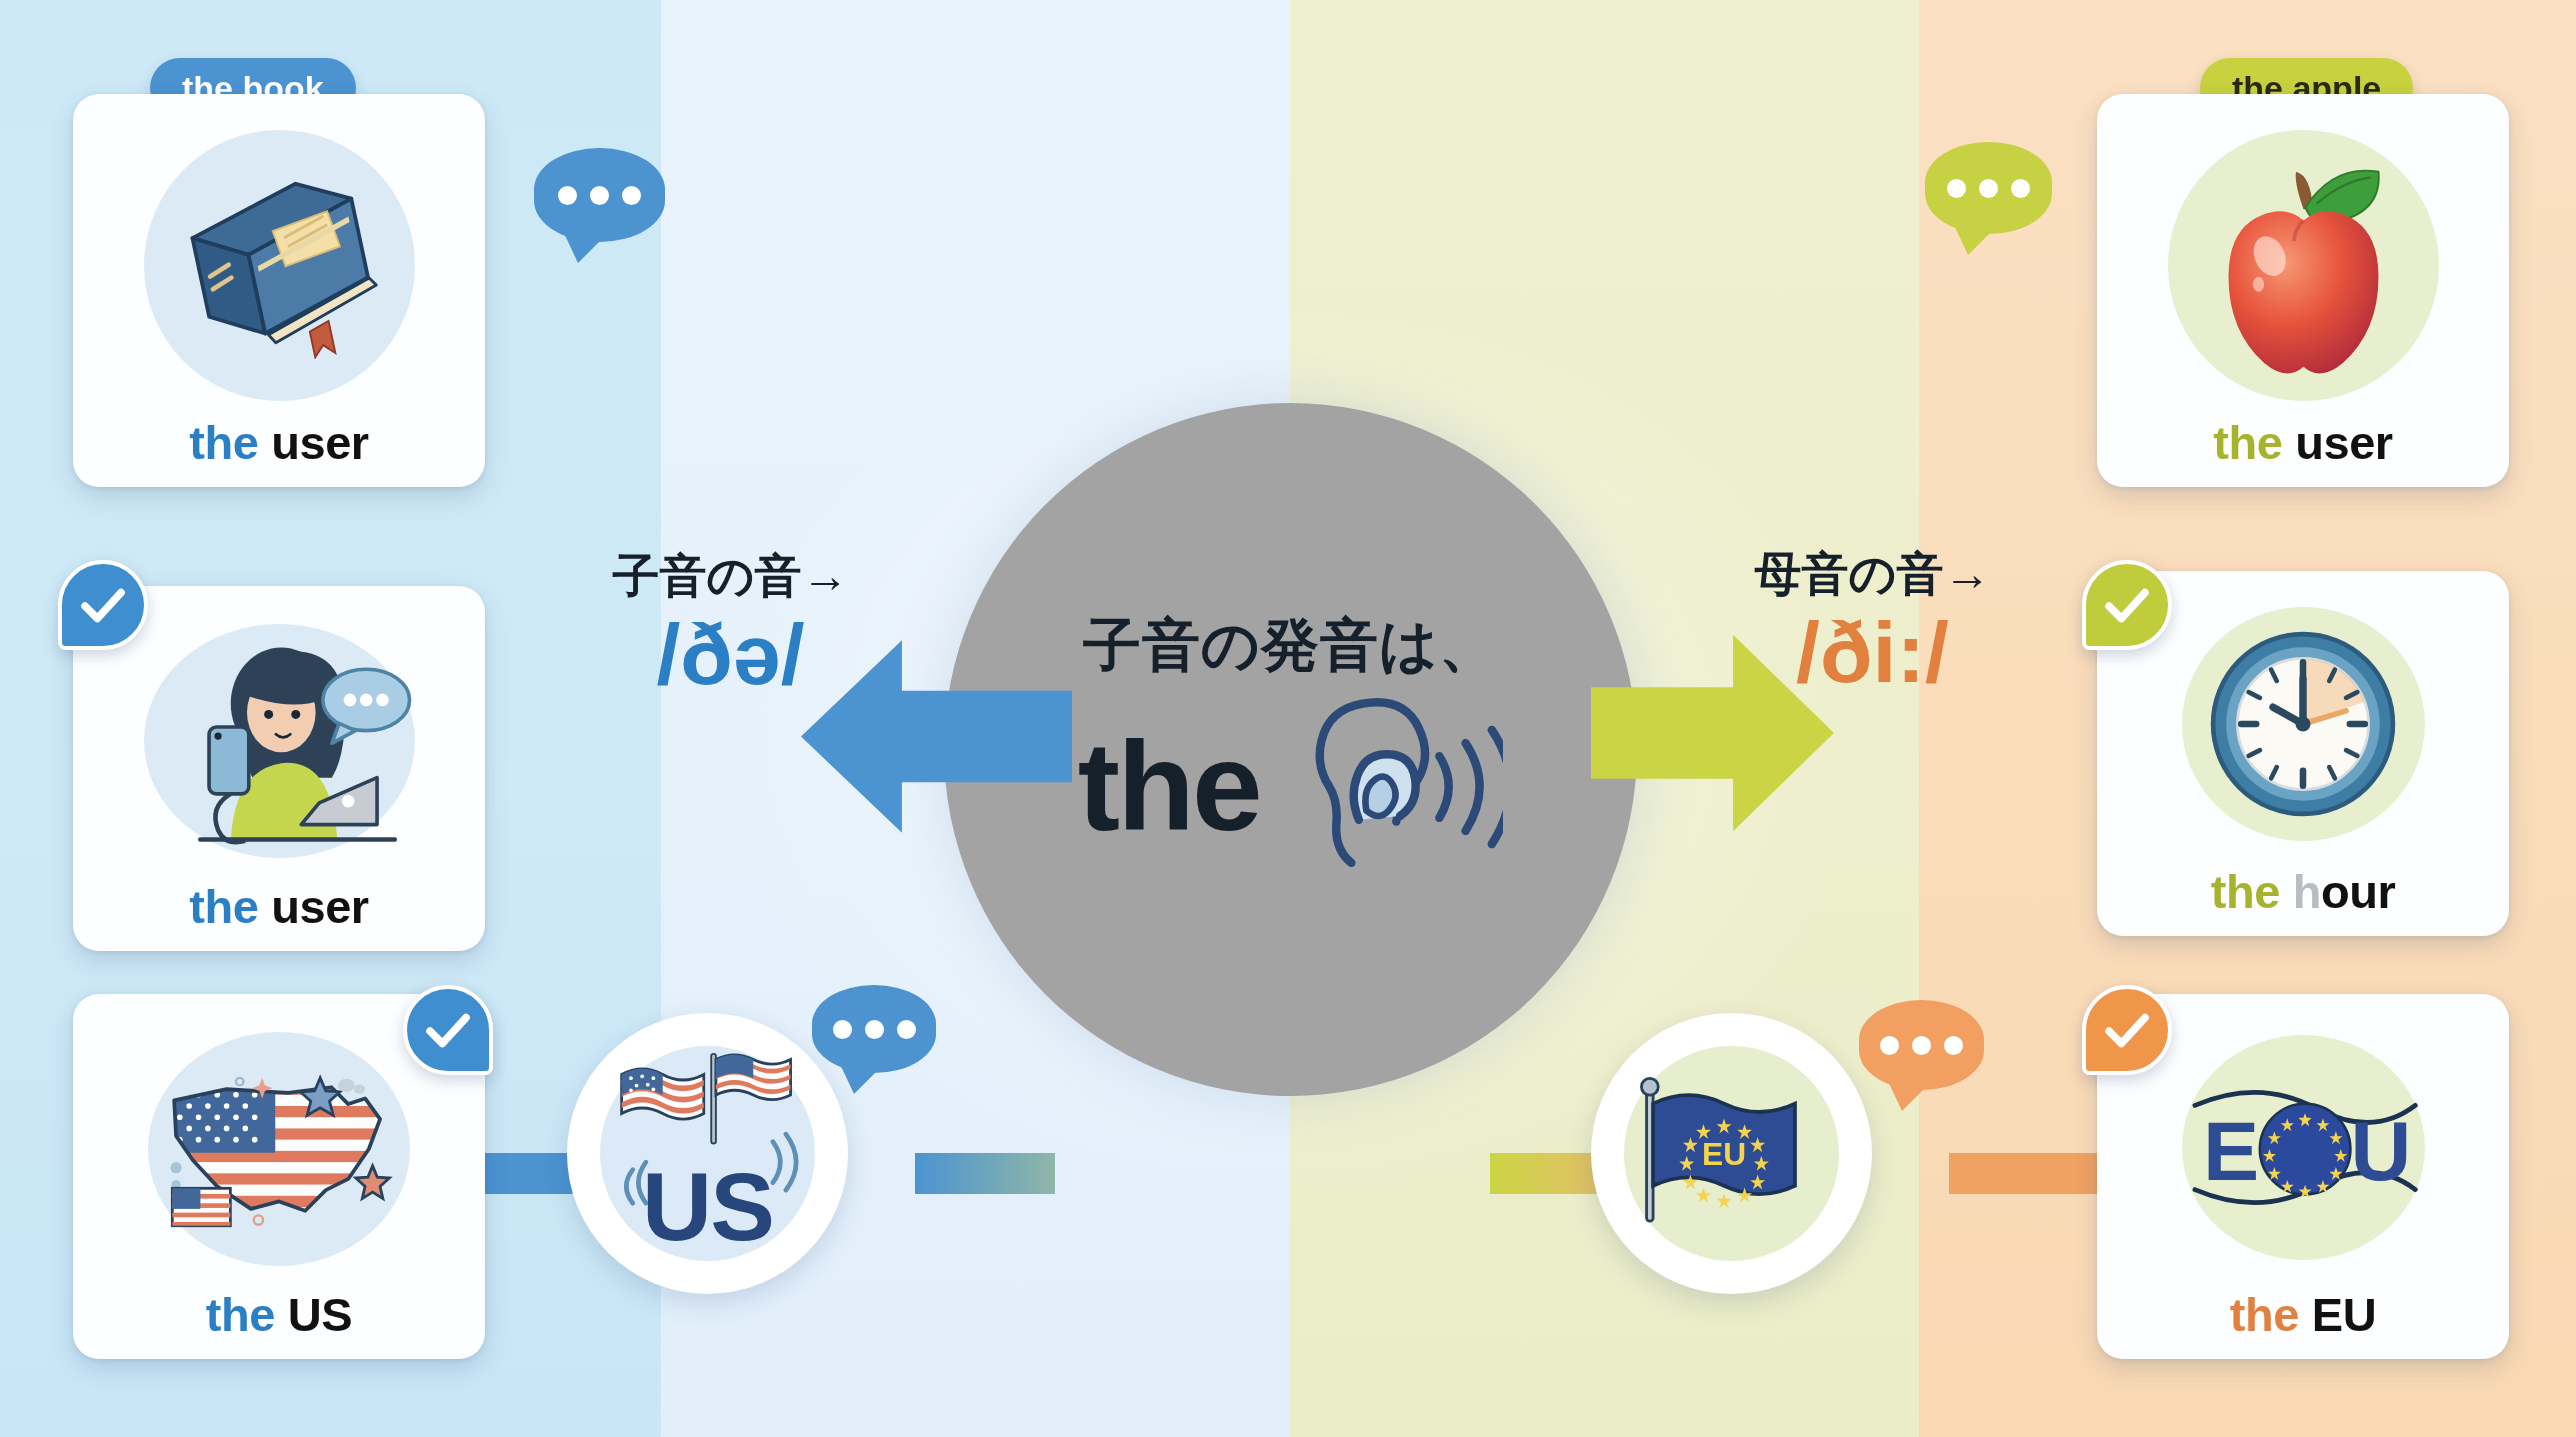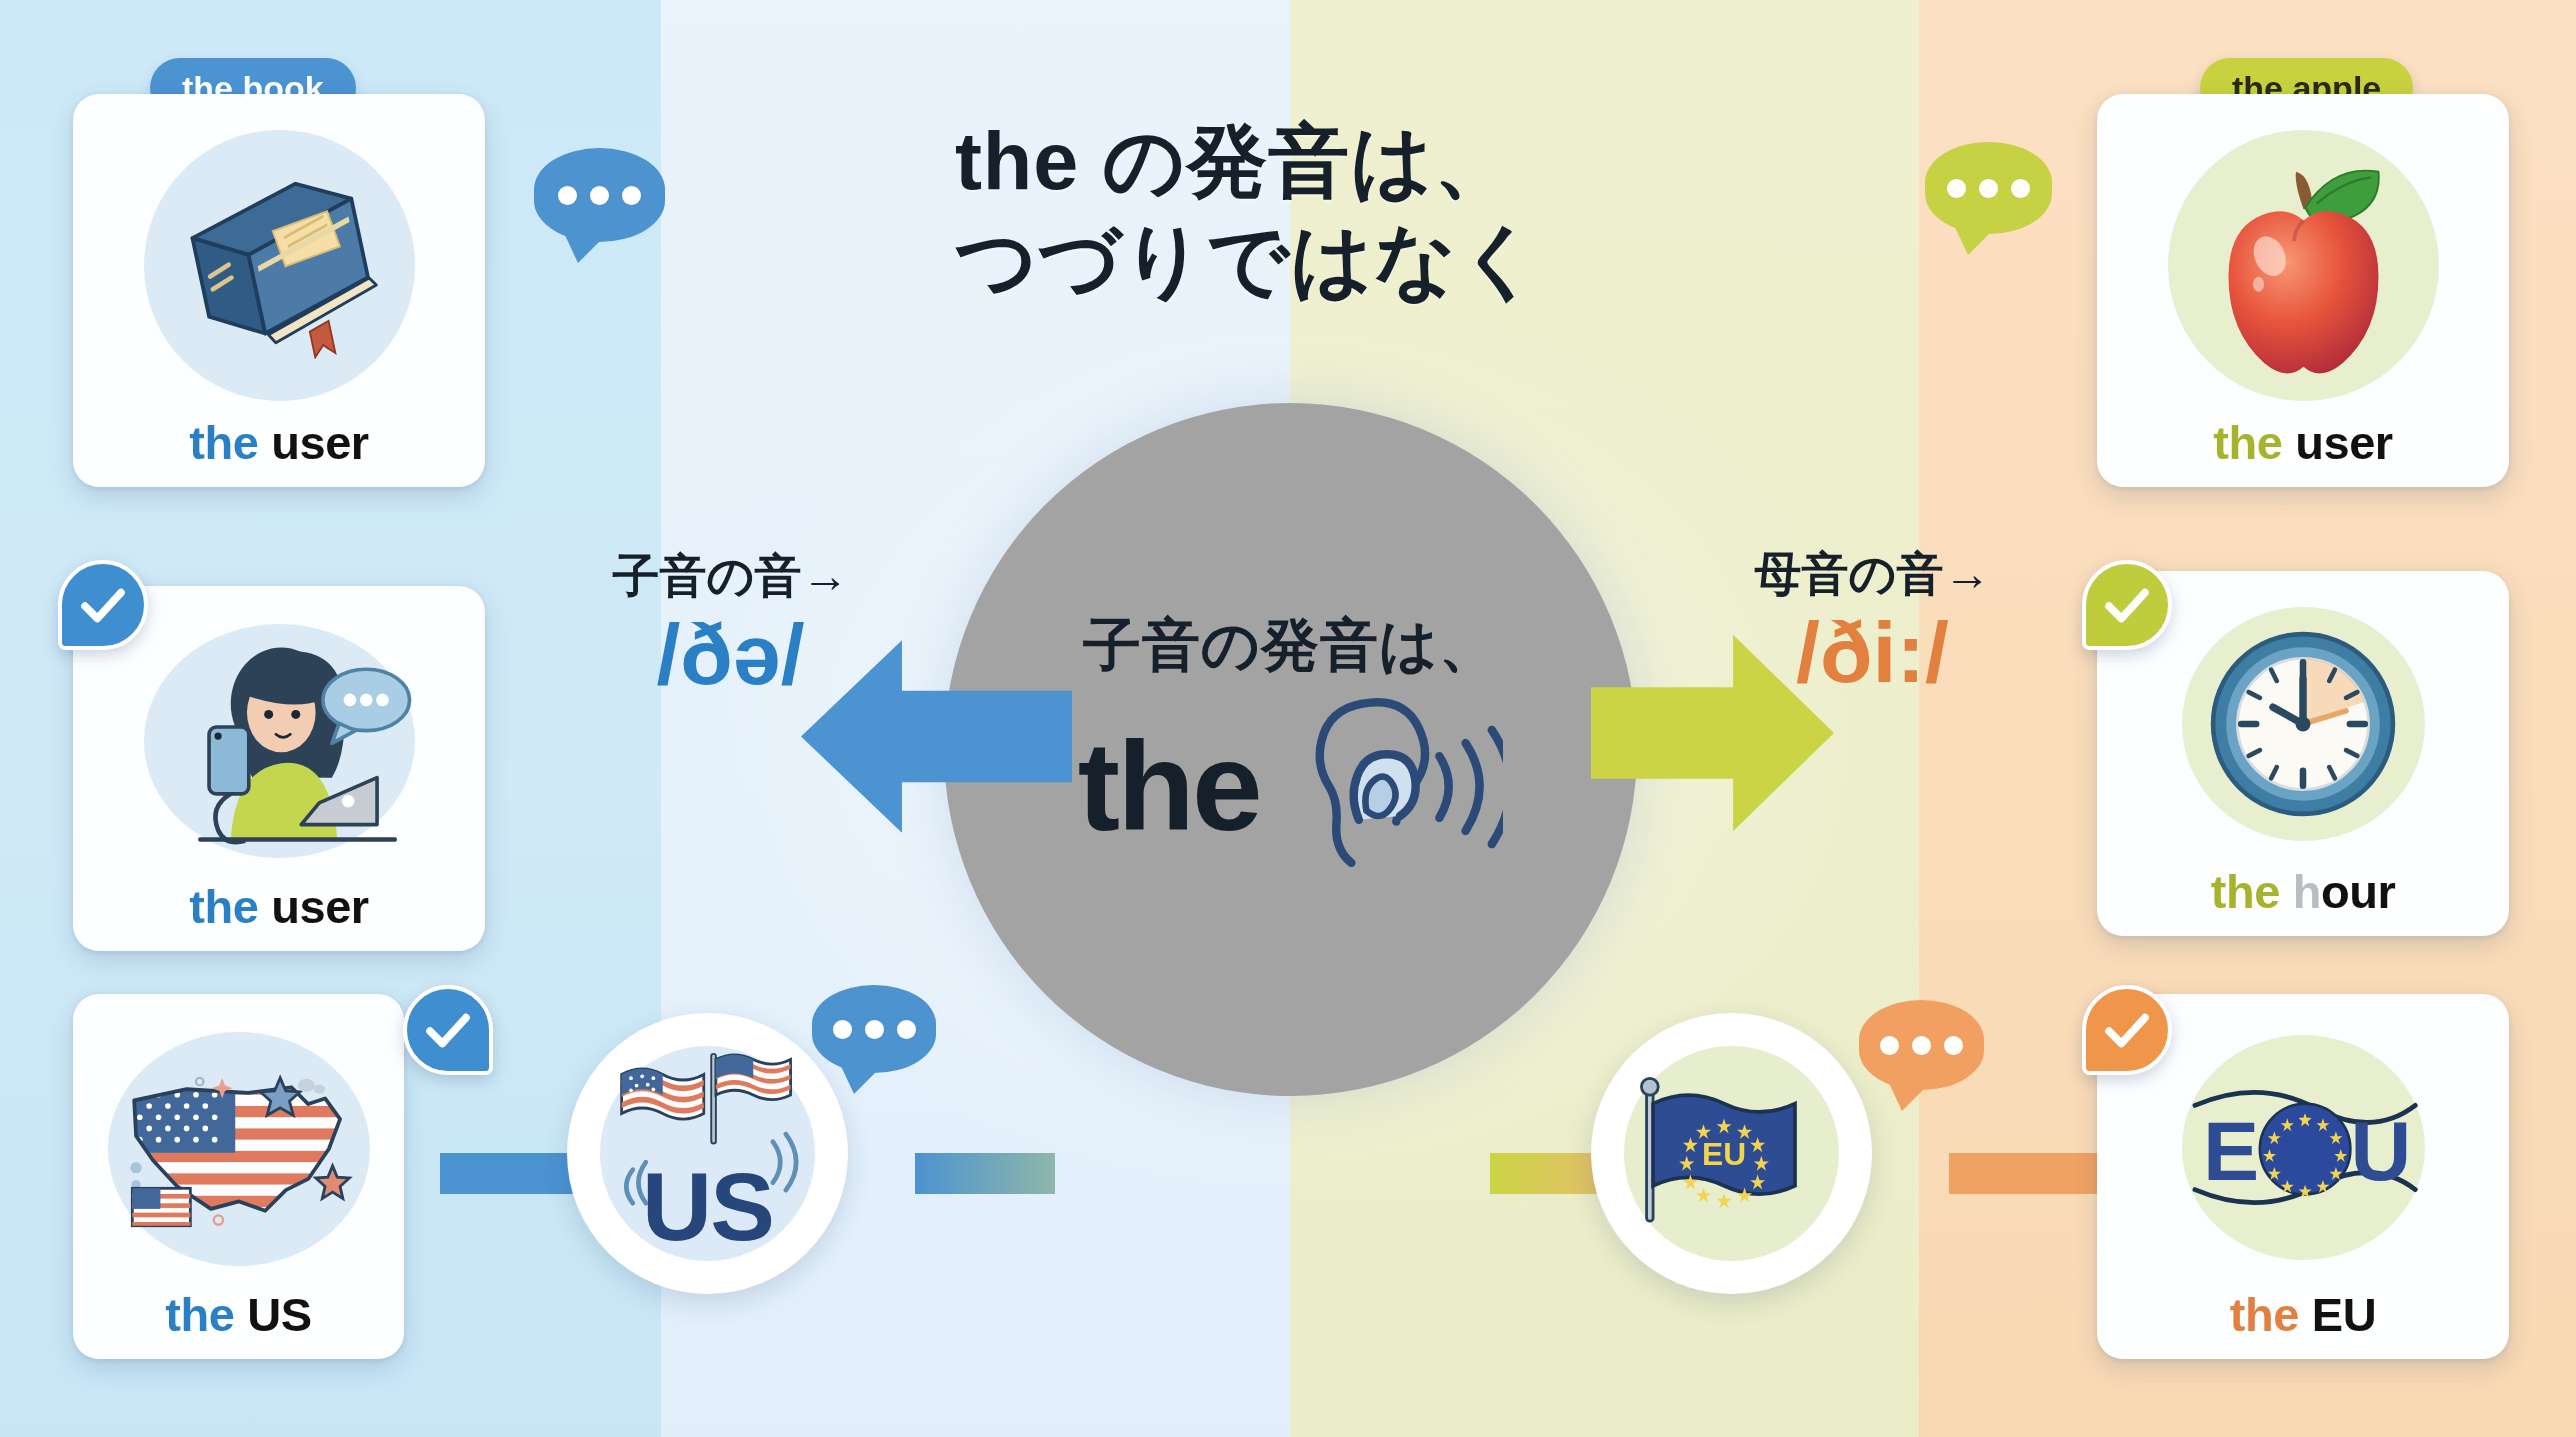--- a/index.html
+++ b/index.html
@@ -113,24 +113,20 @@
 <body>
 
 <div class="stage">
 
   <div class="band band-a"></div>
   <div class="band band-b"></div>
   <div class="band band-c"></div>
   <div class="band band-d"></div>
   <div class="wash"></div>
 
-  <div class="headline" style="left:955px;top:112px;">
-    <div>the の発音は、</div>
-    <div>つづりではなく</div>
-  </div>
 
   <div class="conn conn-blue" style="left:440px;top:1153px;width:253px;"></div>
   <div class="conn conn-blue" style="left:915px;top:1153px;width:140px;background:linear-gradient(90deg,#4b93d1,#8fb7a9);"></div>
   <div class="conn conn-orange" style="left:1949px;top:1153px;width:215px;"></div>
   <div class="conn" style="left:1490px;top:1153px;width:112px;background:linear-gradient(90deg,#cbd444,#e3c06a);"></div>
 
   <div class="pill pill-blue" style="left:150px;top:58px;">the book</div>
   <div class="card" style="left:73px;top:94px;width:412px;height:393px;">
     <div class="pic">
       <div class="circle-bg" style="width:271px;height:271px;background:#dceaf6;margin-top:17px;">
@@ -190,21 +186,21 @@
     <div class="cap">
       <span class="art" style="color:#2b7fc4;">the</span><span class="noun">user</span>
     </div>
   </div>
   <div class="checkbub cb-blue" style="left:58px;top:560px;">
     <svg viewBox="0 0 24 24">
       <path d="M4 12.5 L9.5 18 L20 6.5" fill="none" stroke="#fff" stroke-width="3.4" stroke-linecap="round" stroke-linejoin="round"></path>
     </svg>
   </div>
 
-  <div class="card" style="left:73px;top:994px;width:331px;height:365px;">
+  <div class="card" style="left:73px;top:994px;width:412px;height:365px;">
     <div class="pic">
       <div class="circle-bg" style="width:262px;height:234px;background:#dceaf6;margin-top:13px;">
         <svg width="262" height="206" viewBox="0 0 280 220">
           <defs>
             <clipPath id="usmap">
               <path d="M28 58 L84 46 L150 50 L196 44 L214 62 L232 56 L248 78 L236 110 L214 142 L190 154 L168 176 L140 166 L110 174 L74 150 L48 122 L30 96 Z"></path>
             </clipPath>
           </defs>
           <g clip-path="url(#usmap)">
             <rect x="20" y="40" width="240" height="150" fill="#fdfdfd"></rect>

